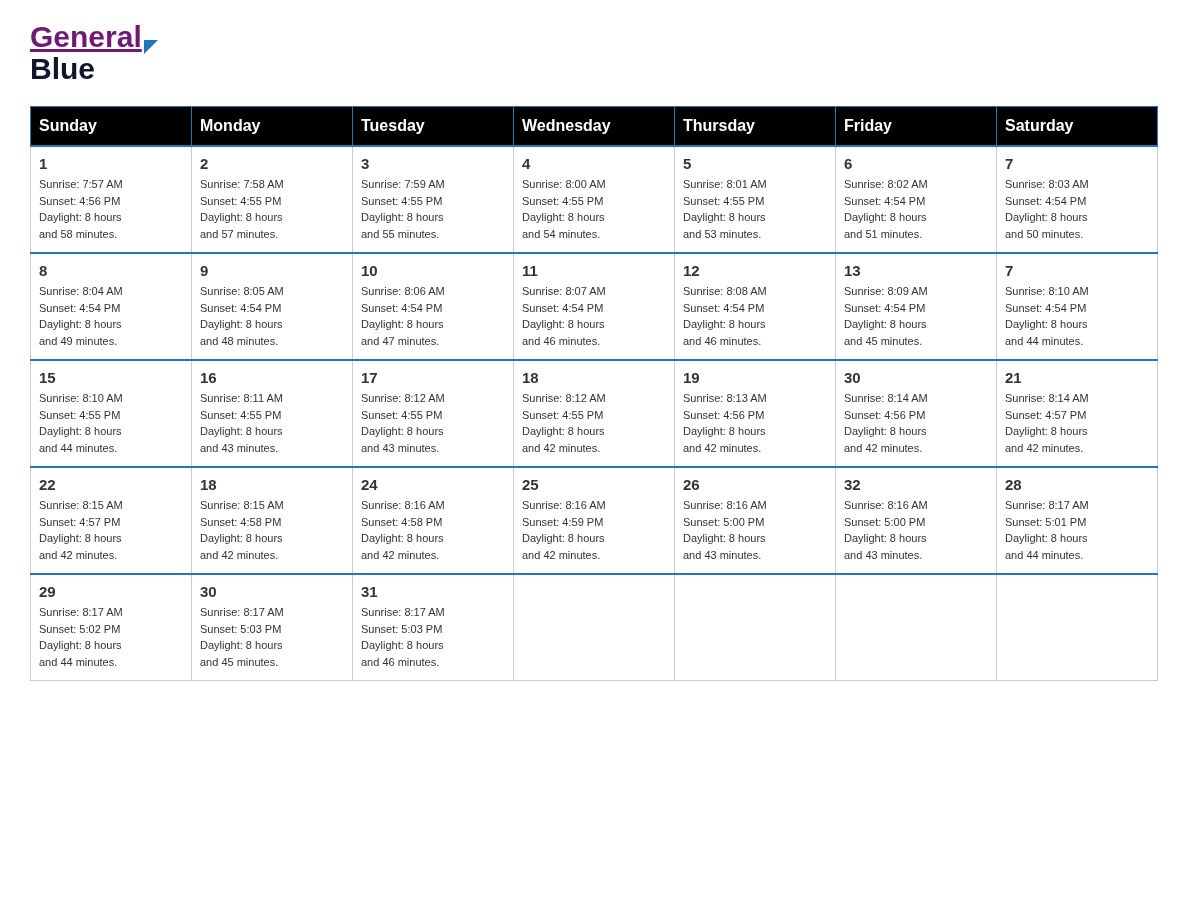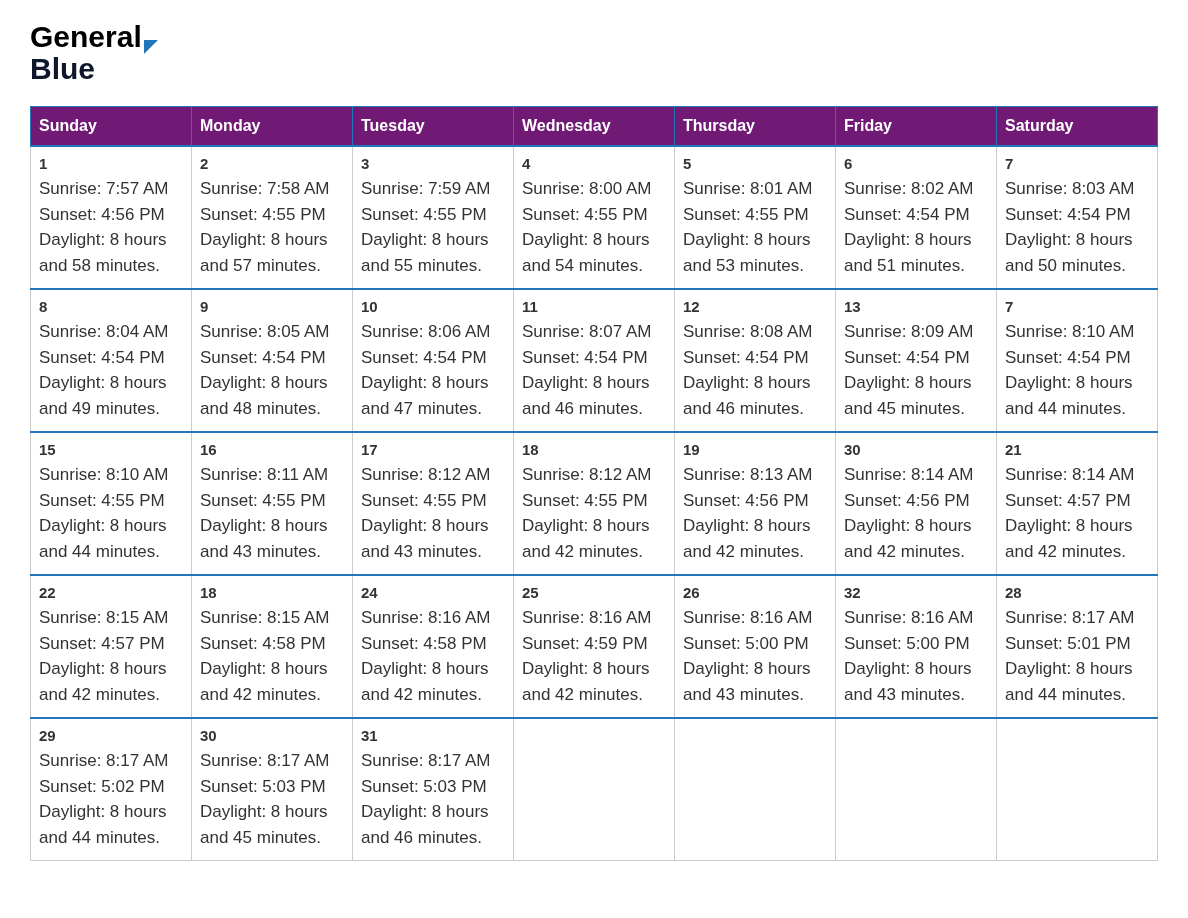--- a/index.html
+++ b/index.html
@@ -28,21 +28,21 @@
     .location {
       font-size: 20px;
       color: #555;
       margin-top: 4px;
     }
     .calendar-table {
       width: 100%;
       border-collapse: collapse;
     }
     .calendar-table th {
-      background: #701a75;
+      background: #000000;
       color: #fff;
       font-size: 16px;
       font-weight: bold;
       padding: 10px 8px;
       text-align: left;
       border: 1px solid #2176bc;
     }
     .calendar-table td {
       vertical-align: top;
       padding: 8px 8px 10px 8px;
@@ -53,33 +53,33 @@
       width: 14.28%;
       min-height: 90px;
     }
     .day-number {
       font-size: 15px;
       font-weight: bold;
       display: block;
       margin-bottom: 4px;
     }
     .day-info {
-      font-size: 17px;
+      font-size: 11px;
       line-height: 1.5;
       color: #333;
     }
     .empty-cell {
       border-top: 2px solid #2176bc;
       background: #fff;
     }
     .logo-word {
       font-size: 30px;
       font-weight: bold;
     }
-    .logo-word.general { color: #000000; }
+    .logo-word.general { color: #701a75; text-decoration: underline; }
     .logo-word.blue-word { color: #0f172a; }
     .logo-icon {
       display: inline-flex;
       flex-direction: column;
       align-items: flex-end;
       margin-left: 2px;
     }
     .logo-stack {
       display: flex;
       flex-direction: column;

